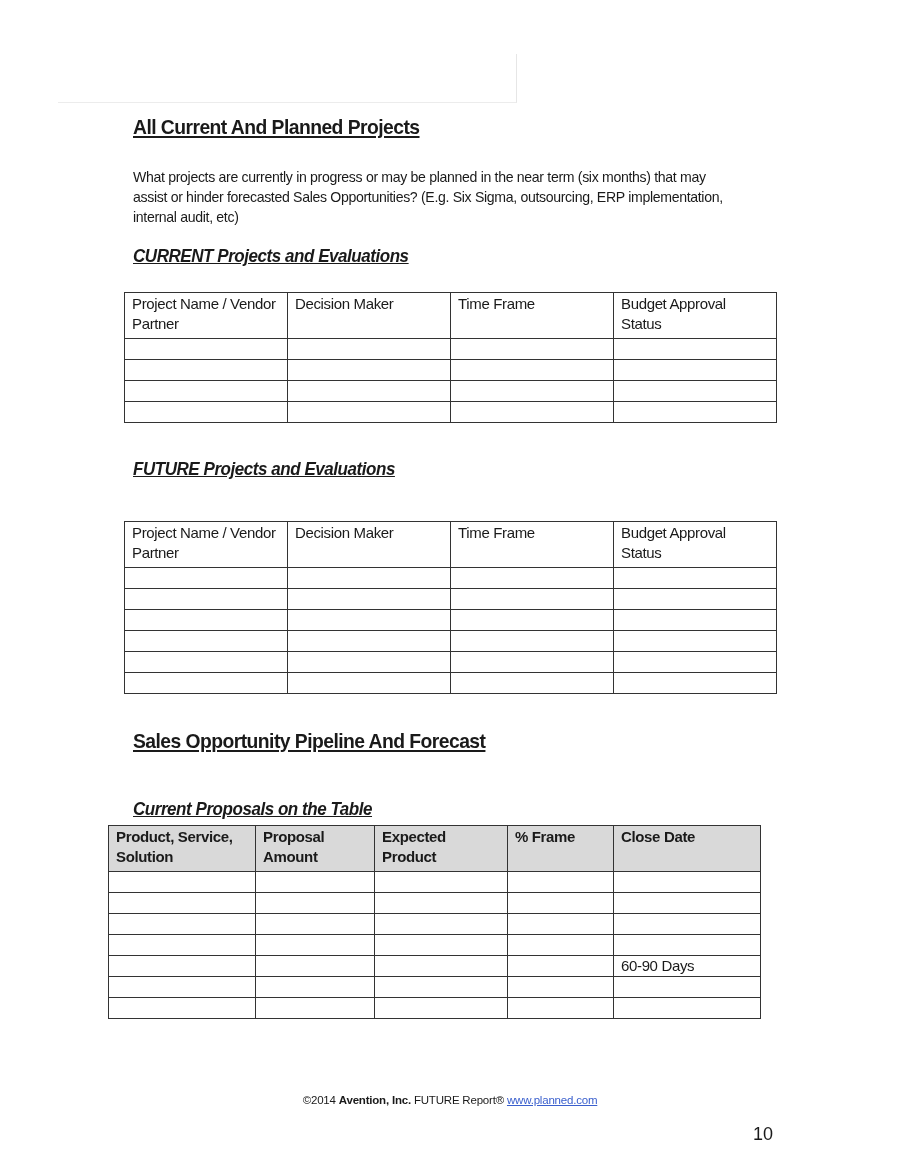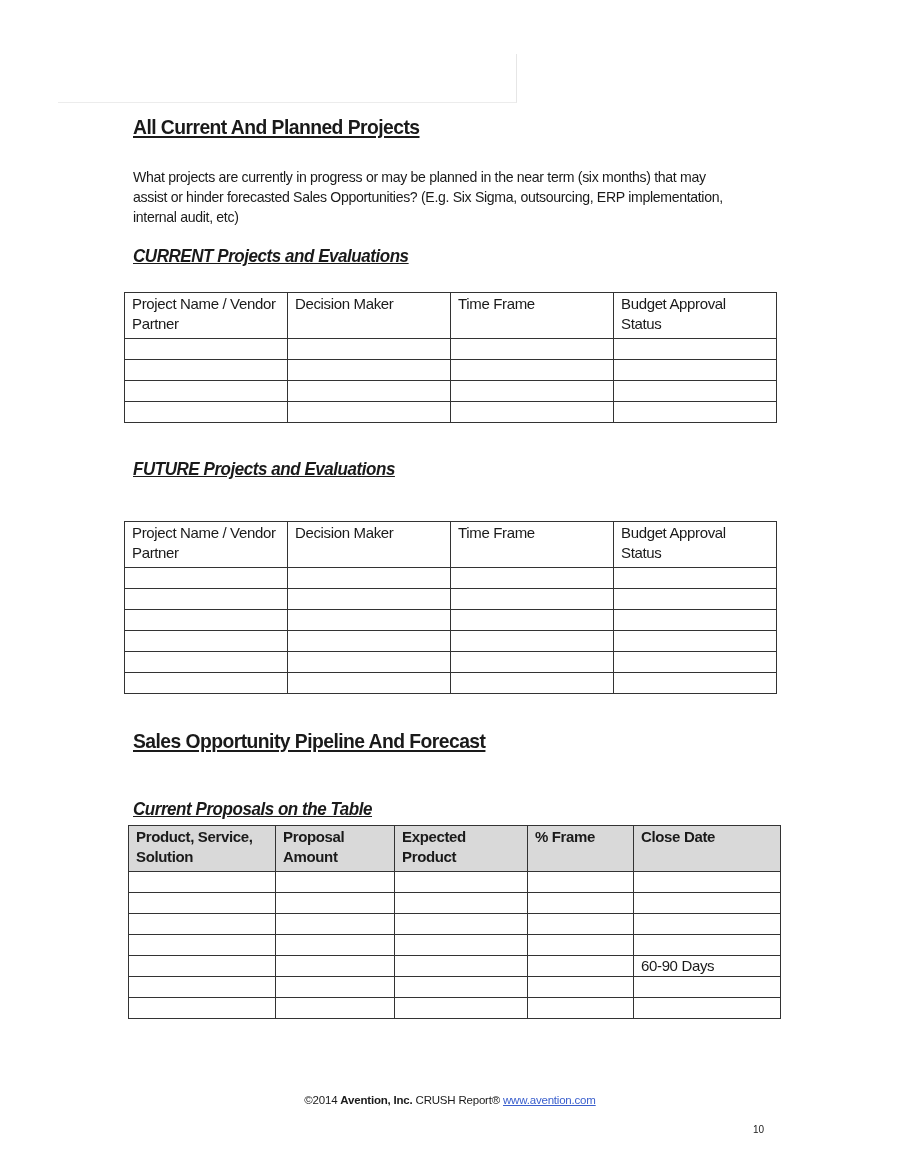--- a/index.html
+++ b/index.html
@@ -39,21 +39,21 @@
     table.proposals th {
       background: #d9d9d9; font-weight: bold; font-size: 15px;
     }
     .footer {
       position: absolute; left: 0; width: 900px; top: 1094px; text-align: center;
       font-size: 11.5px; letter-spacing: -0.2px;
     }
     .footer b { font-weight: bold; }
     .footer a { color: #3a5fcd; text-decoration: underline; }
     .page-num {
-      position: absolute; left: 753px; top: 1124px; font-size: 10px;
+      position: absolute; left: 753px; top: 1124px; font-size: 18px;
     }
   </style>
 </head>
 <body>
 
 <div class="header-box"></div>
 
 <div class="h1" style="top:115px;">All Current And Planned Projects</div>
 
 <div class="intro">What projects are currently in progress or may be planned in the near term (six months) that may assist or hinder forecasted Sales Opportunities? (E.g. Six Sigma, outsourcing, ERP implementation, internal audit, etc)</div>
@@ -153,21 +153,21 @@
     <td></td>
     <td></td>
   </tr>
 </tbody>
   </table>
 
 <div class="h1" style="top:729px;">Sales Opportunity Pipeline And Forecast</div>
 
 <div class="h2" style="top:798px;">Current Proposals on the Table</div>
 
-<table class="grid proposals" style="left:128px; top:825px; width:652px;">
+<table class="grid proposals" style="left:108px; top:825px; width:652px;">
   <colgroup>
       <col style="width:147px">
       <col style="width:119px">
       <col style="width:133px">
       <col style="width:106px">
       <col style="width:147px">
     </colgroup>
   <tbody>
       <tr>
     <th>Product, Service, Solution</th>
@@ -224,17 +224,17 @@
     <td></td>
     <td></td>
     <td></td>
   </tr>
 </tbody>
   </table>
 
 <div class="footer">
   <span>©2014</span>
   <b>Avention, Inc.</b>
-  <span>CRUSH Report®</span>
-  <a>www.avention.com</a>
+  <span>FUTURE Report®</span>
+  <a>www.planned.com</a>
 </div>
 
 <div class="page-num">10</div>
 
 </body></html>

